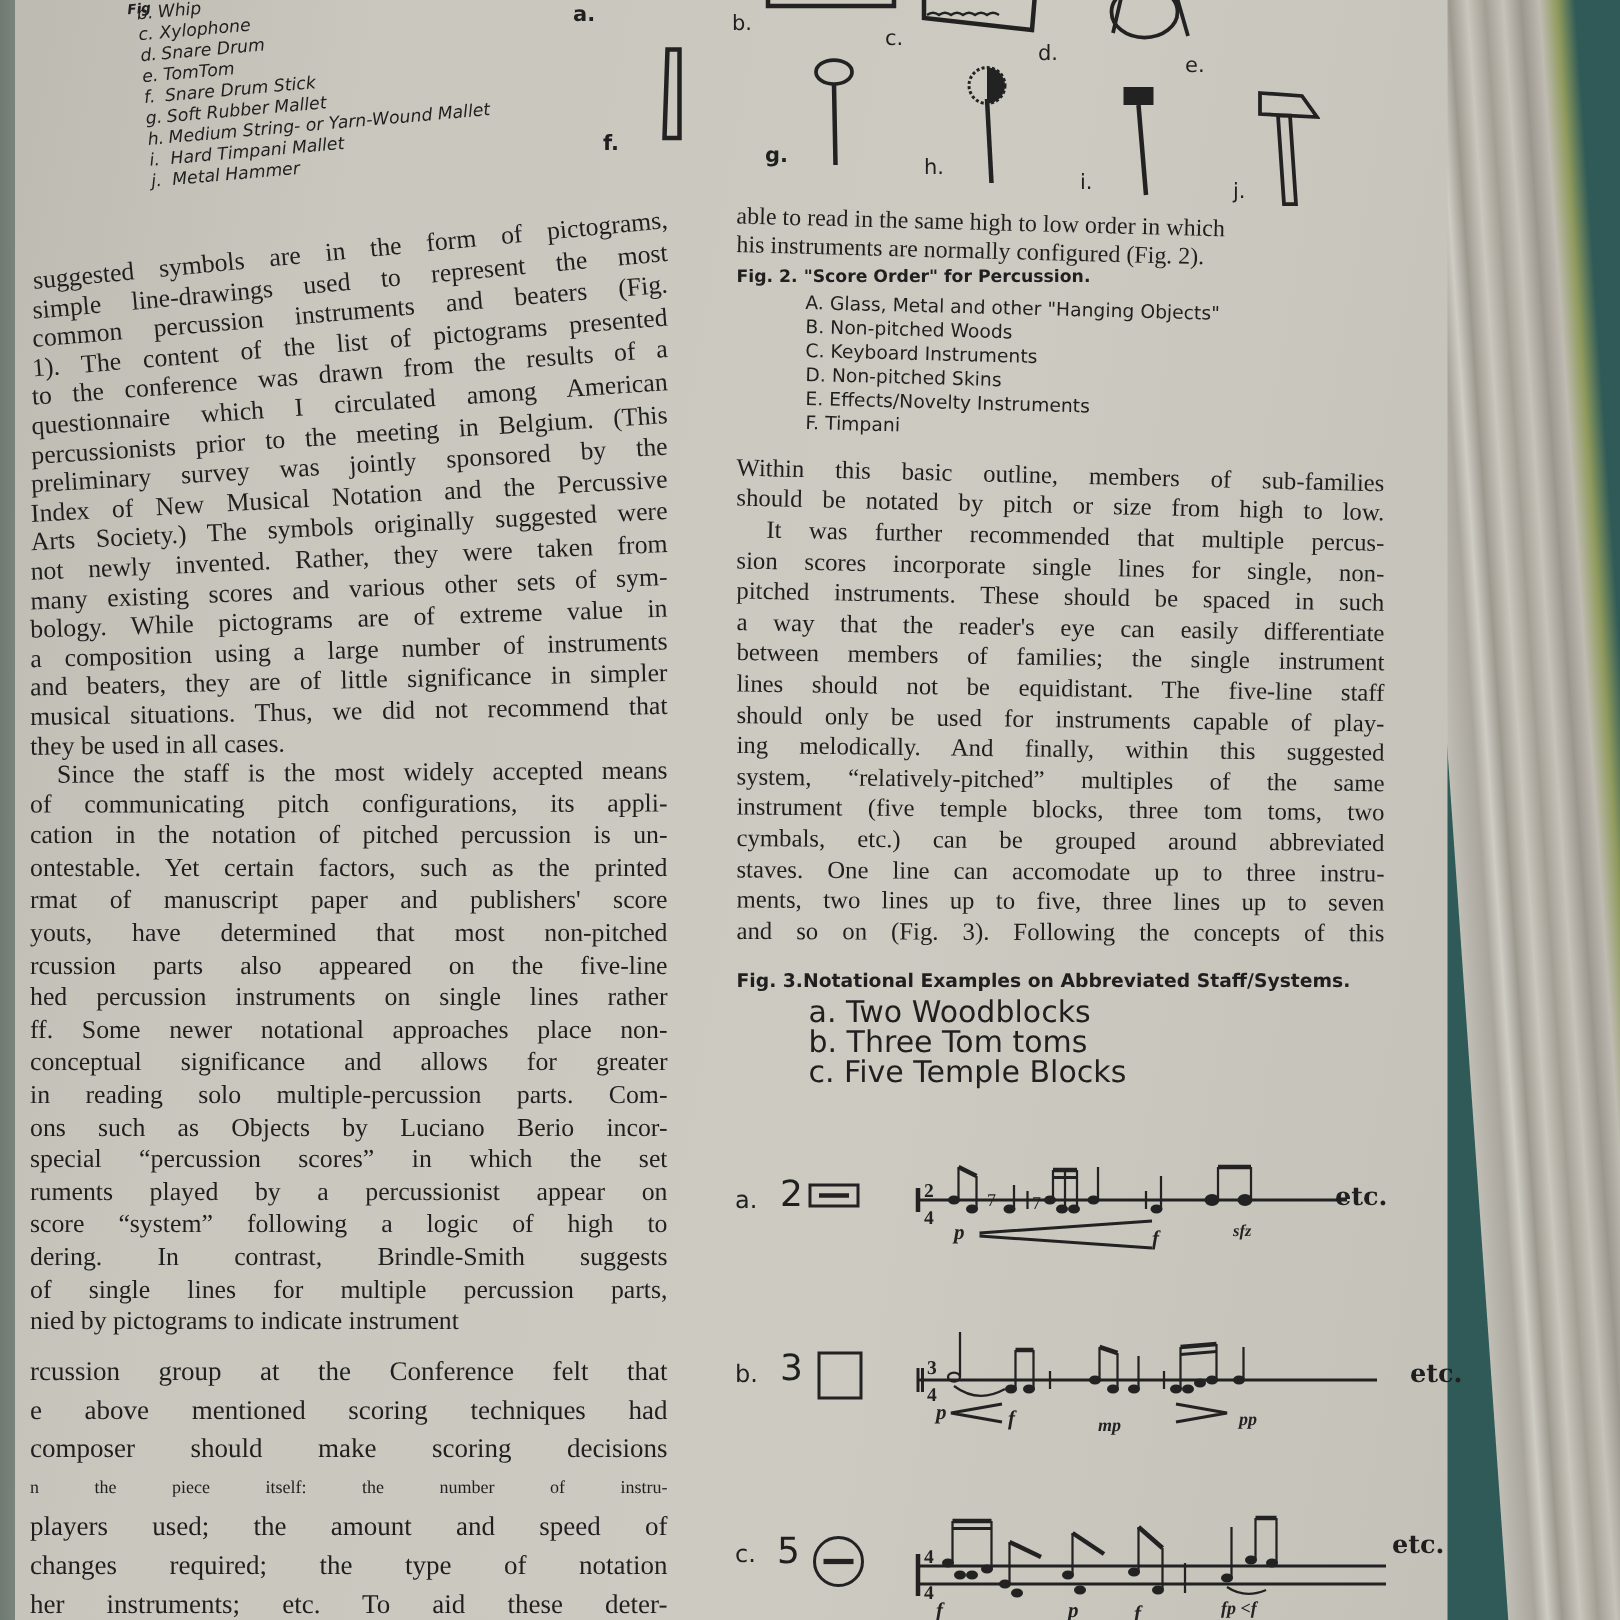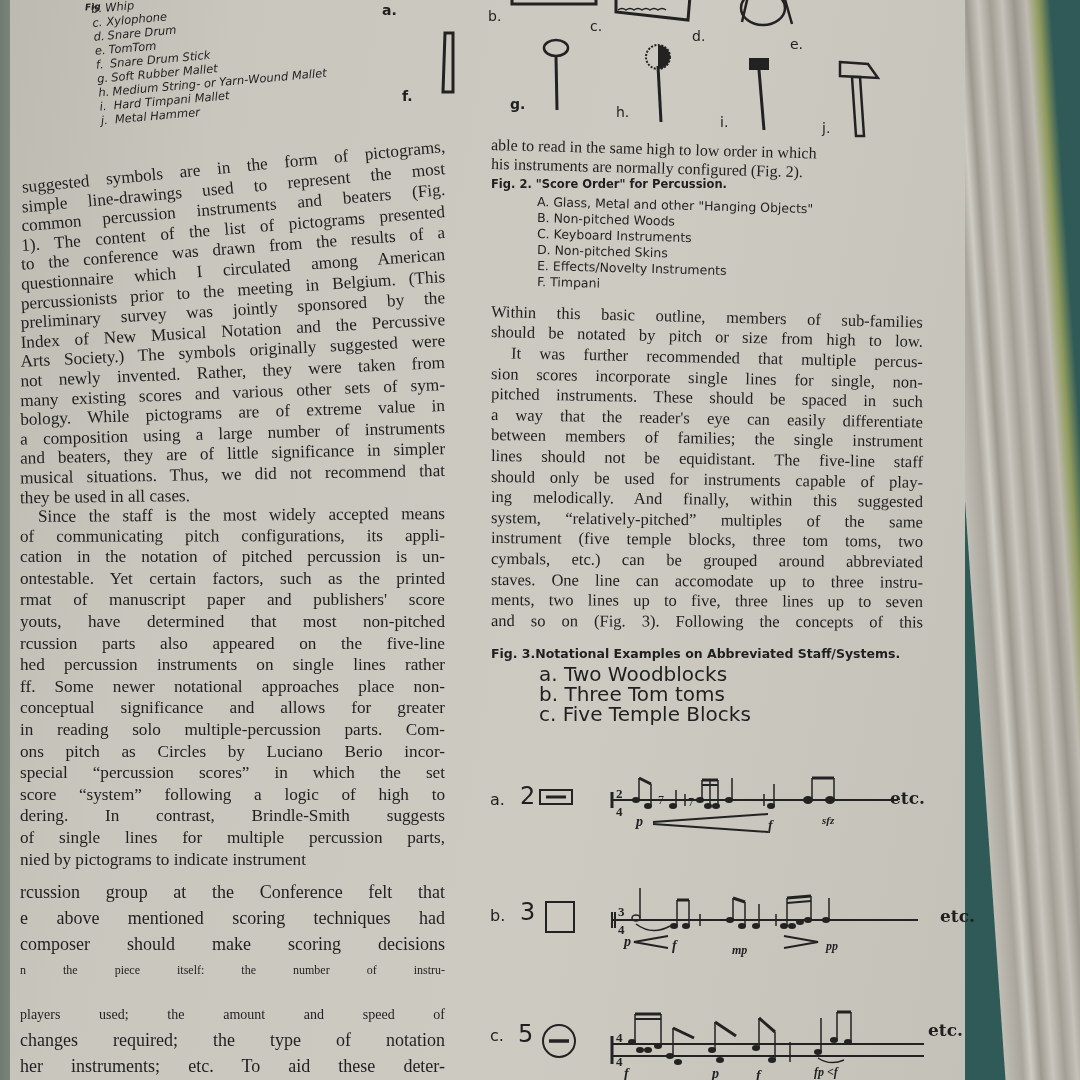--- a/index.html
+++ b/index.html
@@ -154,34 +154,35 @@
         <span class="line" style="transform:rotate(-0.1deg);transform-origin:right center;">of communicating pitch configurations, its appli-</span>
         <span class="line">cation in the notation of pitched percussion is un-</span>
         <span class="line">ontestable. Yet certain factors, such as the printed</span>
         <span class="line">rmat of manuscript paper and publishers' score</span>
         <span class="line">youts, have determined that most non-pitched</span>
         <span class="line">rcussion parts also appeared on the five-line</span>
         <span class="line">hed percussion instruments on single lines rather</span>
         <span class="line">ff. Some newer notational approaches place non-</span>
         <span class="line">conceptual significance and allows for greater</span>
         <span class="line">in reading solo multiple-percussion parts. Com-</span>
-        <span class="line">ons pitch as Circles by Luciano Berio incor-</span>
+        <span class="line">ons such as Objects by Luciano Berio incor-</span>
         <span class="line">special “percussion scores” in which the set</span>
+        <span class="line">ruments played by a percussionist appear on</span>
         <span class="line">score “system” following a logic of high to</span>
         <span class="line">dering. In contrast, Brindle-Smith suggests</span>
         <span class="line">of single lines for multiple percussion parts,</span>
         <span class="line" style="text-align-last:left;">nied by pictograms to indicate instrument</span>
       </div>
     <div style="height:10px"></div>
     <div id="left-p2">
         <span class="line" style="font-size:18px;line-height:25.8px;">rcussion group at the Conference felt that</span>
         <span class="line" style="font-size:18px;line-height:25.8px;">e above mentioned scoring techniques had</span>
         <span class="line" style="font-size:18px;line-height:25.8px;">composer should make scoring decisions</span>
         <span class="line" style="font-size:12px;line-height:25.8px;">n the piece itself: the number of instru-</span>
-        <span class="line" style="font-size:14px;line-height:25.8px;margin-top:19px;">players used; the amount and speed of</span>
+        <span class="line" style="font-size:18px;line-height:25.8px;">players used; the amount and speed of</span>
         <span class="line" style="font-size:18px;line-height:25.8px;">changes required; the type of notation</span>
         <span class="line" style="font-size:18px;line-height:25.8px;">her instruments; etc. To aid these deter-</span>
       </div>
   </div>
 
   <div class="col-right">
     <div id="right-intro">
         <span class="line" style="transform:rotate(1.5deg);transform-origin:left center;">able to read in the same high to low order in which</span>
         <span class="line" style="transform:rotate(1.5deg);transform-origin:left center;">his instruments are normally configured (Fig. 2).</span>
       </div>

